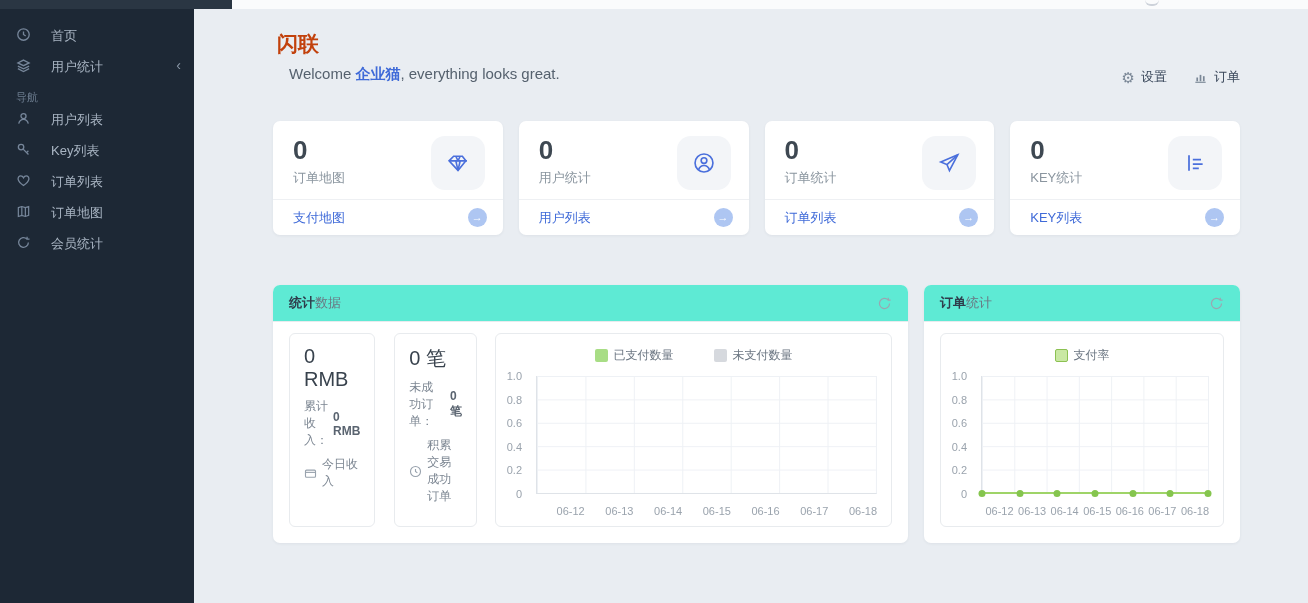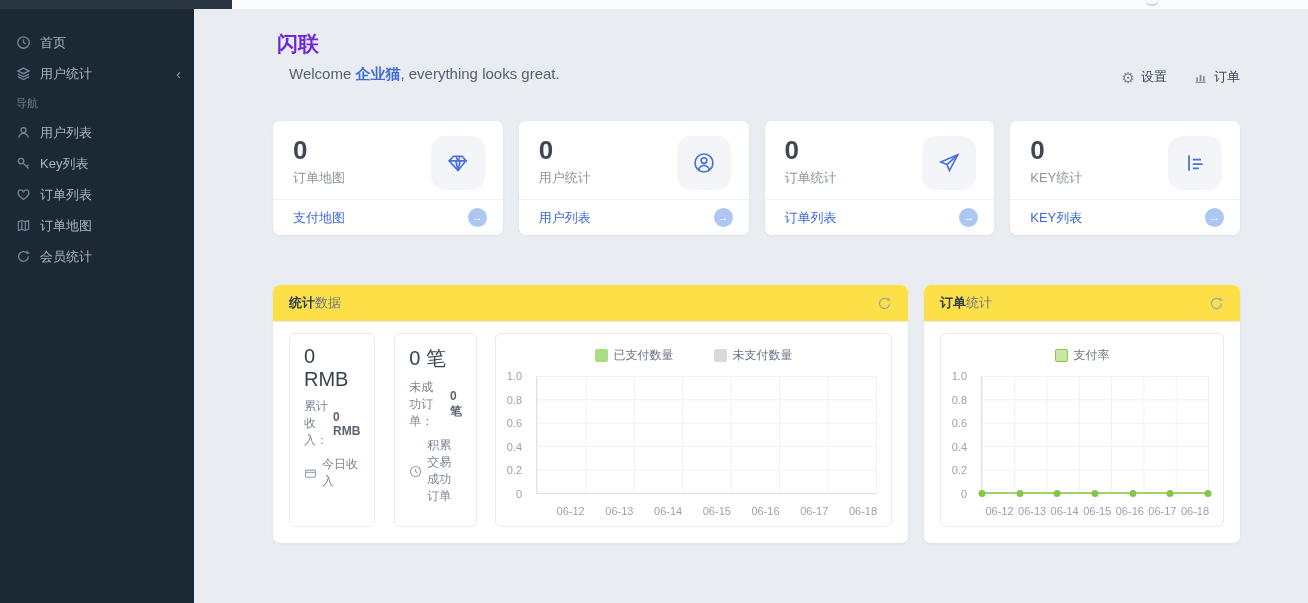--- a/index.html
+++ b/index.html
@@ -8,30 +8,30 @@
     font-family:"Liberation Sans","DejaVu Sans",sans-serif;
     background:#e9edf2; color:#3e4852; overflow:hidden; position:relative;
   }
   
   .topbar { position:absolute; top:0; left:0; right:0; height:9px; background:#fafbfc; z-index:5; }
   .topbar-brand { position:absolute; left:0; top:0; width:232px; height:9px; background:#2a3643; }
   .partial-icon { position:absolute; left:1145px; top:0; width:14px; height:6px;
     border-bottom:2px solid #c3c9d2; border-radius:0 0 6px 6px; opacity:.8; }
   
   .sidebar { position:absolute; left:0; top:9px; bottom:0; width:194px; background:#1d2835; padding-top:18px; z-index:4; }
-  .side-item { position:relative; display:flex; align-items:center; gap:9px; height:31px;
+  .side-item { position:relative; display:flex; align-items:flex-start; gap:20px; height:31px;
     padding:0 16px 0 16px; font-size:13px; color:#a9b5c3; cursor:pointer; }
   .side-item svg { flex:0 0 auto; stroke:#76869a; }
   .side-item .chev { position:absolute; right:13px; color:#8a98a8; font-size:14px; line-height:1; }
-  .side-section { margin:7px 0 6px; padding-left:16px; font-size:11px; color:#6d7d90; }
+  .side-section { margin:1px 0 6px; padding-left:16px; font-size:11px; color:#6d7d90; }
   
   .content { position:absolute; left:194px; top:9px; right:0; bottom:0; }
   .main-inner { padding:0 68px 0 79px; position:relative; }
   .page-header { position:relative; margin-top:21px; }
-  .page-title { font-size:21px; font-weight:bold; color:#6d28d9; margin-left:4px; }
+  .page-title { font-size:21px; font-weight:bold; color:#c2410c; margin-left:4px; }
   .welcome { margin:7px 0 0 16px; font-size:15px; color:#55616e; }
   .welcome a { color:#3f6ad8; font-weight:bold; text-decoration:none; }
   .header-actions { position:absolute; right:0; top:38px; display:flex; gap:26px; align-items:center; }
   .action-btn { display:flex; align-items:center; gap:6px; font-size:13px; color:#39475a; cursor:pointer; }
   .action-btn .gear { font-size:15px; color:#7a8796; line-height:1; }
   
   .cards { margin-top:37px; display:grid; grid-template-columns:repeat(4,1fr); gap:16px; }
   .card { background:#fff; border-radius:7px; box-shadow:0 1px 3px rgba(40,50,70,.06); height:114px;
     display:flex; flex-direction:column; }
   .card-top { flex:1; display:flex; justify-content:space-between; align-items:flex-start; padding:15px 18px 0 20px; }
@@ -42,21 +42,21 @@
   .icon-box svg { stroke:#4a6fdc; }
   .card-footer { border-top:1px solid #eef0f3; height:36px; display:flex; align-items:center;
     justify-content:space-between; padding:0 16px 0 20px; }
   .card-link { font-size:13px; color:#3f6ad8; text-decoration:none; cursor:pointer; }
   .arrow-btn { width:19px; height:19px; border-radius:50%; background:#aec6f2; color:#fff;
     font-size:11px; line-height:19px; text-align:center; cursor:pointer; }
   
   .panels { margin-top:50px; display:grid; grid-template-columns:635px 1fr; gap:16px; }
   .panel { background:#fff; border-radius:7px; box-shadow:0 1px 3px rgba(40,50,70,.06); height:258px;
     display:flex; flex-direction:column; }
-  .panel-header { height:37px; flex:0 0 37px; background:#fde047; border-bottom:1px solid #e8ebee;
+  .panel-header { height:37px; flex:0 0 37px; background:#5eead4; border-bottom:1px solid #e8ebee;
     border-radius:7px 7px 0 0; display:flex; align-items:center; justify-content:space-between; padding:0 16px; }
   .panel-title { font-size:13px; color:#6a7682; }
   .panel-title b { color:#2f3d4c; }
   .refresh-btn { cursor:pointer; display:flex; }
   .panel-body { flex:1; padding:11px 16px 16px; display:flex; gap:18px; }
   .mini-col { width:188px; display:flex; flex-direction:row; gap:19px; }
   .mini-box { flex:1; border:1px solid #e8ebee; border-radius:6px; padding:11px 14px; }
   .mini-value { font-size:20px; font-weight:500; color:#38424d; }
   .mini-line { margin-top:7px; font-size:12px; color:#7c8692; display:flex; align-items:center; gap:5px; }
   .mini-line b { color:#5a6470; }

